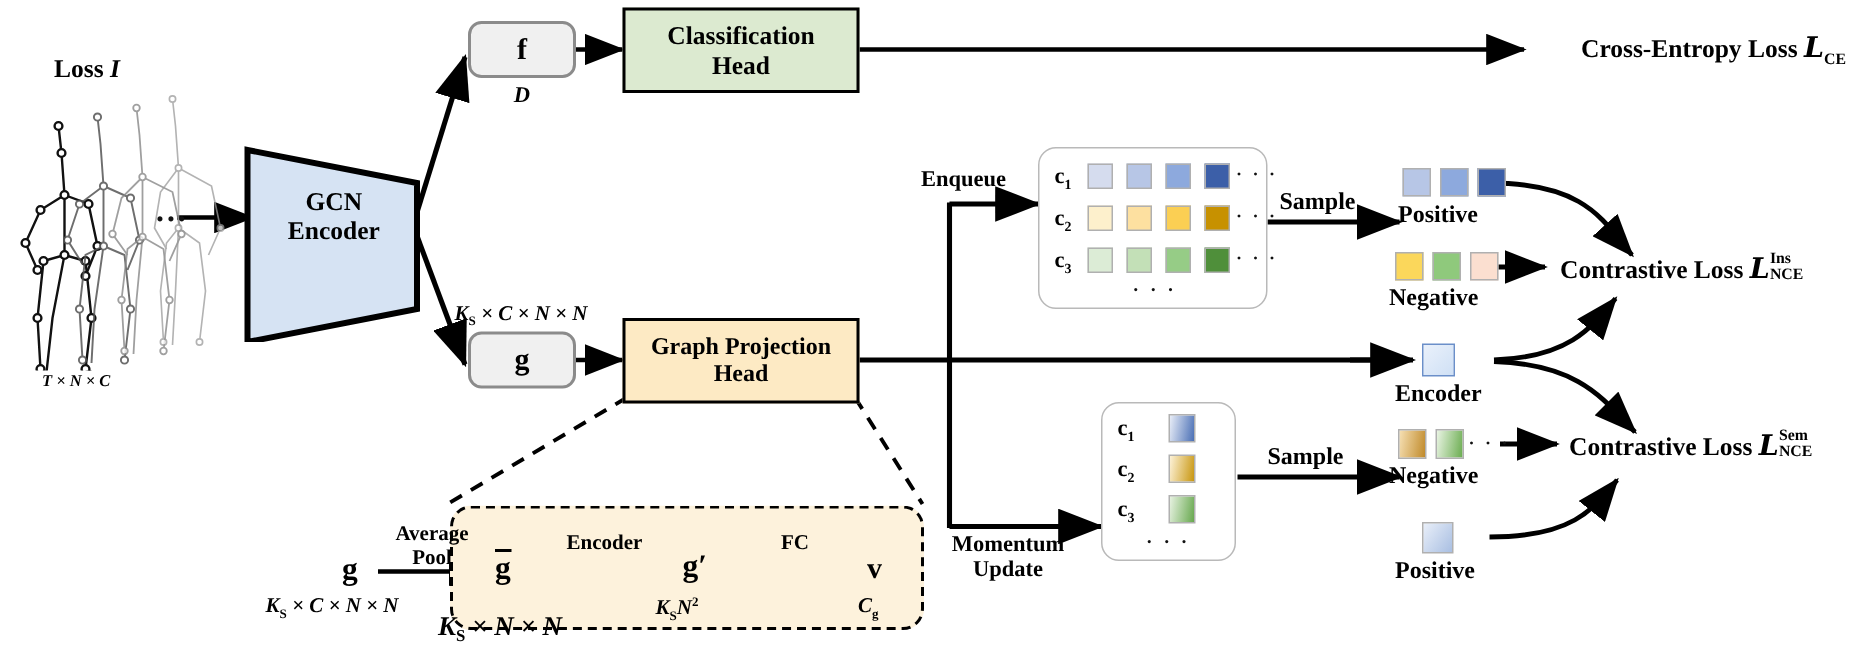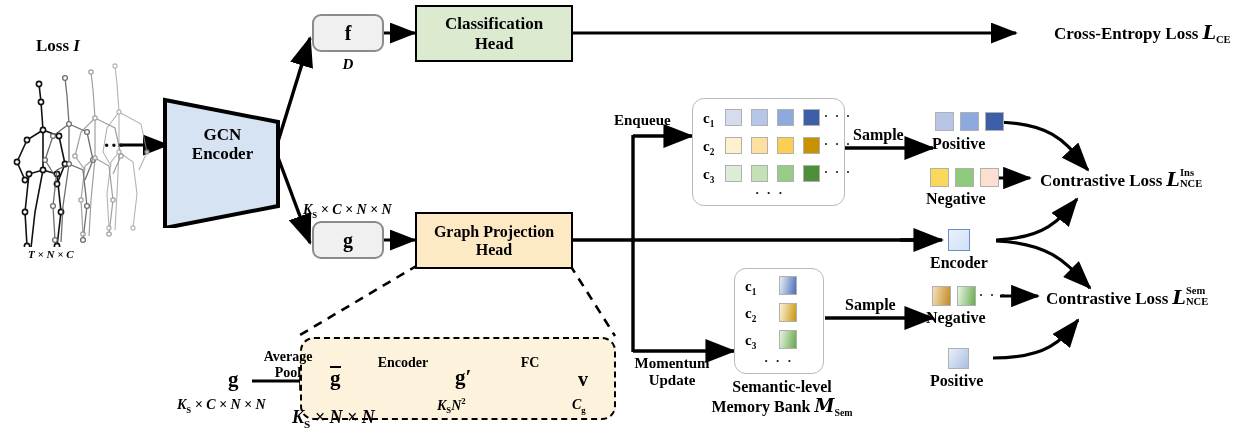--- a/index.html
+++ b/index.html
@@ -260,27 +260,20 @@
   </div>
   <div class="sw" style="left:779px;top:303px;width:18px;height:19px;background:linear-gradient(100deg,#fdf2d8,#c8960f);"></div>
 
   <div class="lbl" style="left:745px;top:332px;font-size:15px;">
     <span>c</span><sub>3</sub>
   </div>
   <div class="sw" style="left:779px;top:330px;width:18px;height:19px;background:linear-gradient(100deg,#e7f2e1,#67a84e);"></div>
 
   <div class="dots" style="left:764px;top:353px;font-size:13px;">· · ·</div>
 
-  <div class="lbl ctr" style="left:692px;top:378px;width:180px;font-size:16px;">
-    <div>Semantic-level</div>
-    <div>
-      <span>Memory Bank</span>
-      <span class="mathcal" style="font-size:18px;">M</span><sub>Sem</sub>
-    </div>
-  </div>
 
   <div class="lbl" style="left:853px;top:126px;font-size:16px;">Sample</div>
   <div class="lbl" style="left:845px;top:296px;font-size:16px;">Sample</div>
 
   <div class="sw" style="left:935px;top:112px;width:19px;height:19px;background:#b7c6e6;"></div>
   <div class="sw" style="left:960px;top:112px;width:19px;height:19px;background:#8da9dd;"></div>
   <div class="sw" style="left:985px;top:112px;width:19px;height:19px;background:#3c5fa8;"></div>
   <div class="lbl" style="left:932px;top:135px;font-size:16px;">Positive</div>
 
   <div class="sw" style="left:930px;top:168px;width:19px;height:19px;background:#fbd75b;"></div>

